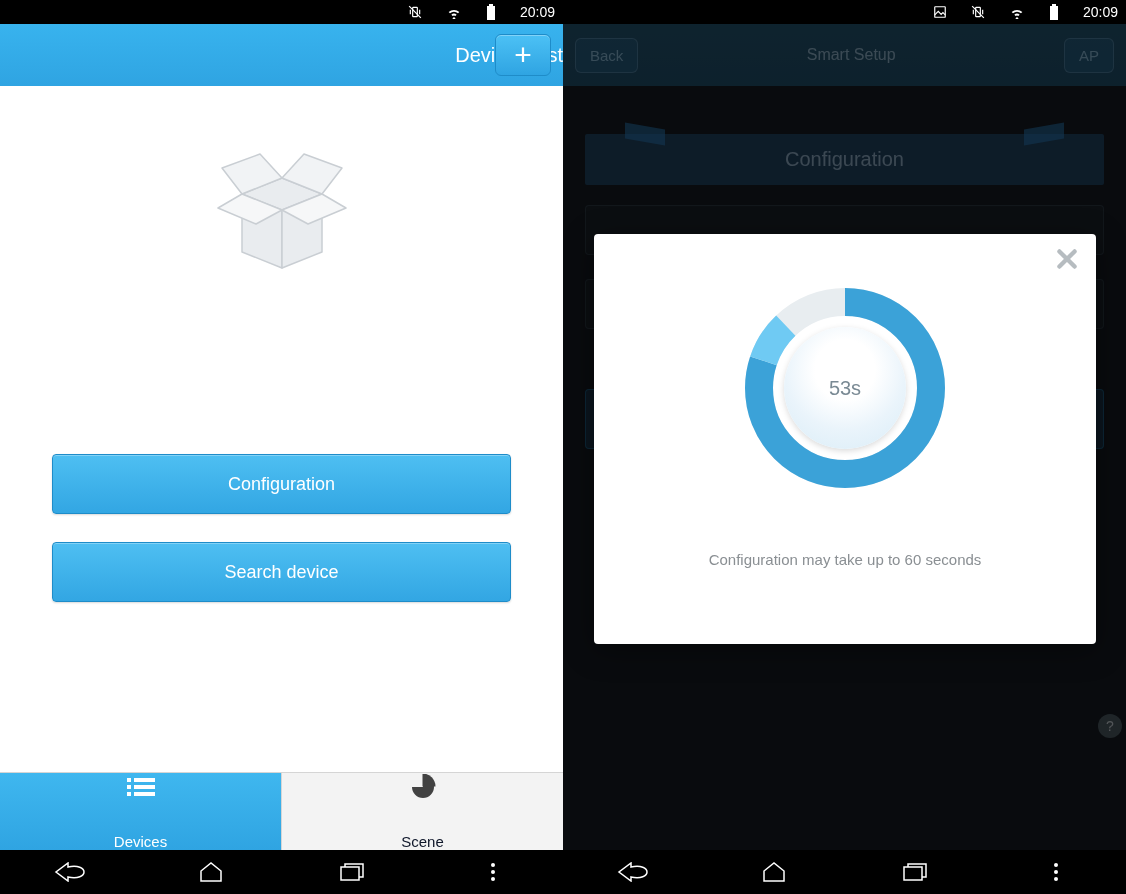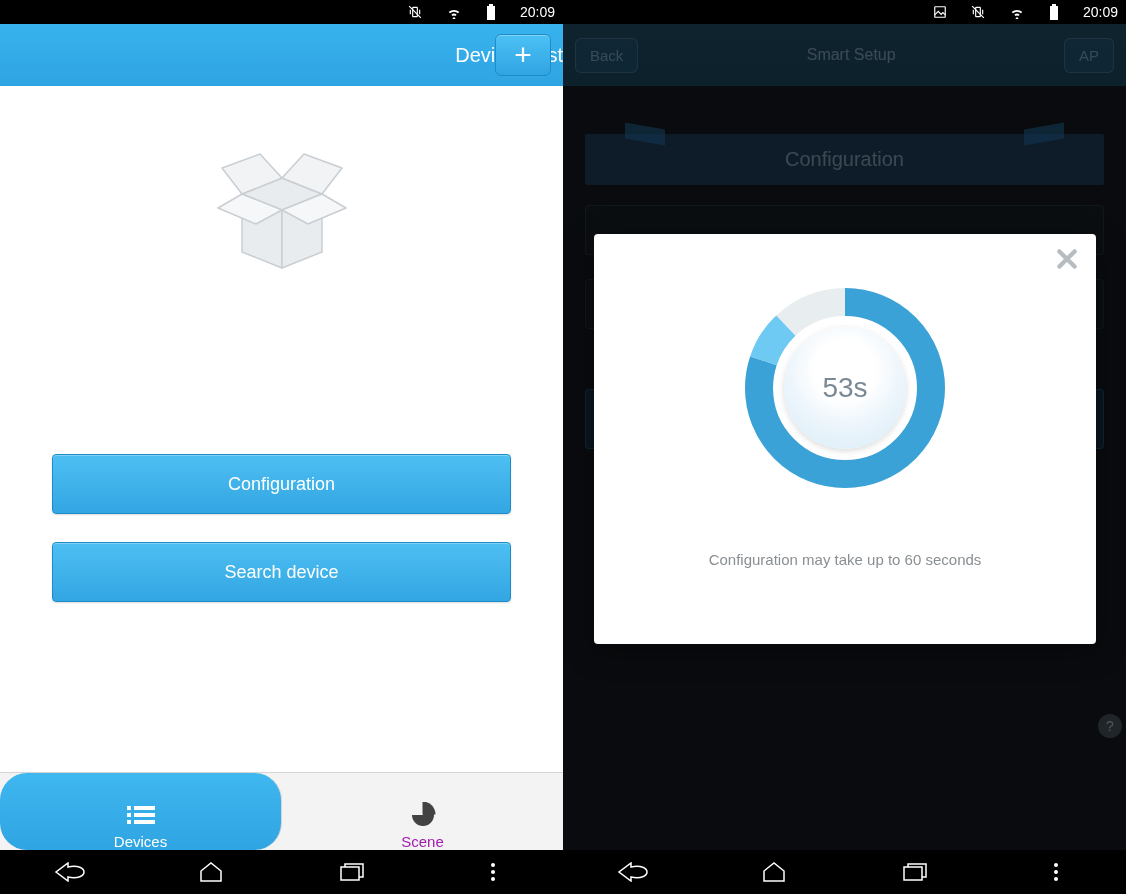--- a/index.html
+++ b/index.html
@@ -16,26 +16,26 @@
   .add-btn span { color:#fff; font-size:30px; line-height:1; font-weight:300; }
 
   .left-body { flex:1; background:#fff; display:flex; flex-direction:column; align-items:center; padding: 32px 16px 0; }
   .box-illustration { width:160px; height:160px; display:flex; align-items:center; justify-content:center; margin-top:6px; margin-bottom:30px; }
   .empty-text { color:#7a7a7a; font-size:15px; line-height:1.45; padding: 0 10px; }
   .btn-stack { width:100%; padding: 0 36px; margin-top:140px; }
   .big-btn { display:block; width:100%; height:60px; background: linear-gradient(#4ebff2,#32a6e3); color:#fff; border:1px solid #1e8cc9; border-radius:4px; font-size:18px; margin-bottom:28px; box-shadow: inset 0 1px 0 rgba(255,255,255,0.3), 0 1px 2px rgba(0,0,0,0.15); cursor:pointer; }
 
   
   .tabbar { height:78px; display:flex; background:#f3f3f3; border-top:1px solid #d5d5d5; }
-  .tab { flex:1; display:flex; flex-direction:column; align-items:center; justify-content:flex-end; gap:4px; border-right:1px solid #d5d5d5; cursor:pointer;border-radius:27px; }
+  .tab { flex:1; display:flex; flex-direction:column; align-items:center; justify-content:space-between; gap:4px; border-right:1px solid #d5d5d5; cursor:pointer; }
   .tab:last-child { border-right:none; }
   .tab.active { background: linear-gradient(#3fb7ef,#2fa4e2); color:#fff; }
   .tab .ticon { height:28px; display:flex; align-items:center; justify-content:center; }
   .tab-label { font-size:15px; }
-  .tab:not(.active) { color:#a21caf; }
+  .tab:not(.active) { color:#0f172a; }
 
   
   .navbar { height:44px; background:#000; display:flex; align-items:center; justify-content:space-around; }
   .navbar .nbtn { width:40px; height:28px; display:flex; align-items:center; justify-content:center; cursor:pointer; }
 
   
   .right-content { flex:1; background:#14191f; position:relative; }
   .r-header { height:62px; background: linear-gradient(rgba(56,179,238,0.35),rgba(47,164,226,0.35)); display:flex; align-items:center; justify-content:space-between; padding:0 12px; }
   .r-btn-small { padding:8px 14px; border:1px solid rgba(120,160,190,0.4); border-radius:6px; color:rgba(180,220,245,0.6); font-size:15px; cursor:pointer; background:rgba(60,140,200,0.15); }
   .r-title { color:rgba(200,225,245,0.6); font-size:16px; }
@@ -47,21 +47,21 @@
   .r-input-ph { height:50px; border:1px solid rgba(100,130,150,0.2); border-radius:4px; margin-bottom:24px; background:rgba(40,50,60,0.3);}
   .r-setup-btn { margin:60px 22px 0; height:60px; border:1px solid rgba(30,140,200,0.4); border-radius:4px; background:rgba(40,120,180,0.25); color:rgba(170,210,235,0.55); display:flex; align-items:center; justify-content:center; font-size:18px; cursor:pointer; }
   .help-badge { position:absolute; right:4px; top:690px; width:24px; height:24px; border-radius:50%; background:rgba(120,140,150,0.5); color:rgba(230,235,240,0.7); display:flex; align-items:center; justify-content:center; font-size:14px; cursor:pointer; }
 
   
   .overlay { position:absolute; inset:0; background:rgba(0,0,0,0.55); }
   .modal { position:absolute; left:31px; top:210px; width:502px; height:410px; background:#fff; border-radius:4px; box-shadow:0 6px 30px rgba(0,0,0,0.4); display:flex; flex-direction:column; align-items:center; padding:20px; }
   .close-x { position:absolute; right:14px; top:10px; width:30px; height:30px; cursor:pointer; display:flex; align-items:center; justify-content:center; }
   .close-x svg { width:26px; height:26px; }
   .spinner-wrap { margin-top:24px; width:220px; height:220px; position:relative; display:flex; align-items:center; justify-content:center; }
-  .spinner-center { position:absolute; width:122px; height:122px; border-radius:50%; background: radial-gradient(circle at 50% 35%, #ffffff 30%, #eaf4fb 60%, #d8ecf7 100%); box-shadow: 0 2px 6px rgba(0,0,0,0.15); display:flex; align-items:center; justify-content:center; color:#7a8a94; font-size:28px; }
+  .spinner-center { position:absolute; width:122px; height:122px; border-radius:50%; background: radial-gradient(circle at 50% 35%, #ffffff 30%, #eaf4fb 60%, #d8ecf7 100%); box-shadow: 0 2px 6px rgba(0,0,0,0.15); display:flex; align-items:center; justify-content:center; color:#7a8a94; font-size:20px; }
   .modal-text { margin-top:53px; color:#8a8f93; font-size:15px; }
 </style>
 </head>
 <body>
 
 <div class="pane">
   <div class="status-bar">
     <span class="ico">
       <svg width="14" height="14" viewBox="0 0 24 24" fill="none" stroke="#fff" stroke-width="2">
           <rect x="8" y="4" width="8" height="16" rx="1"></rect>

